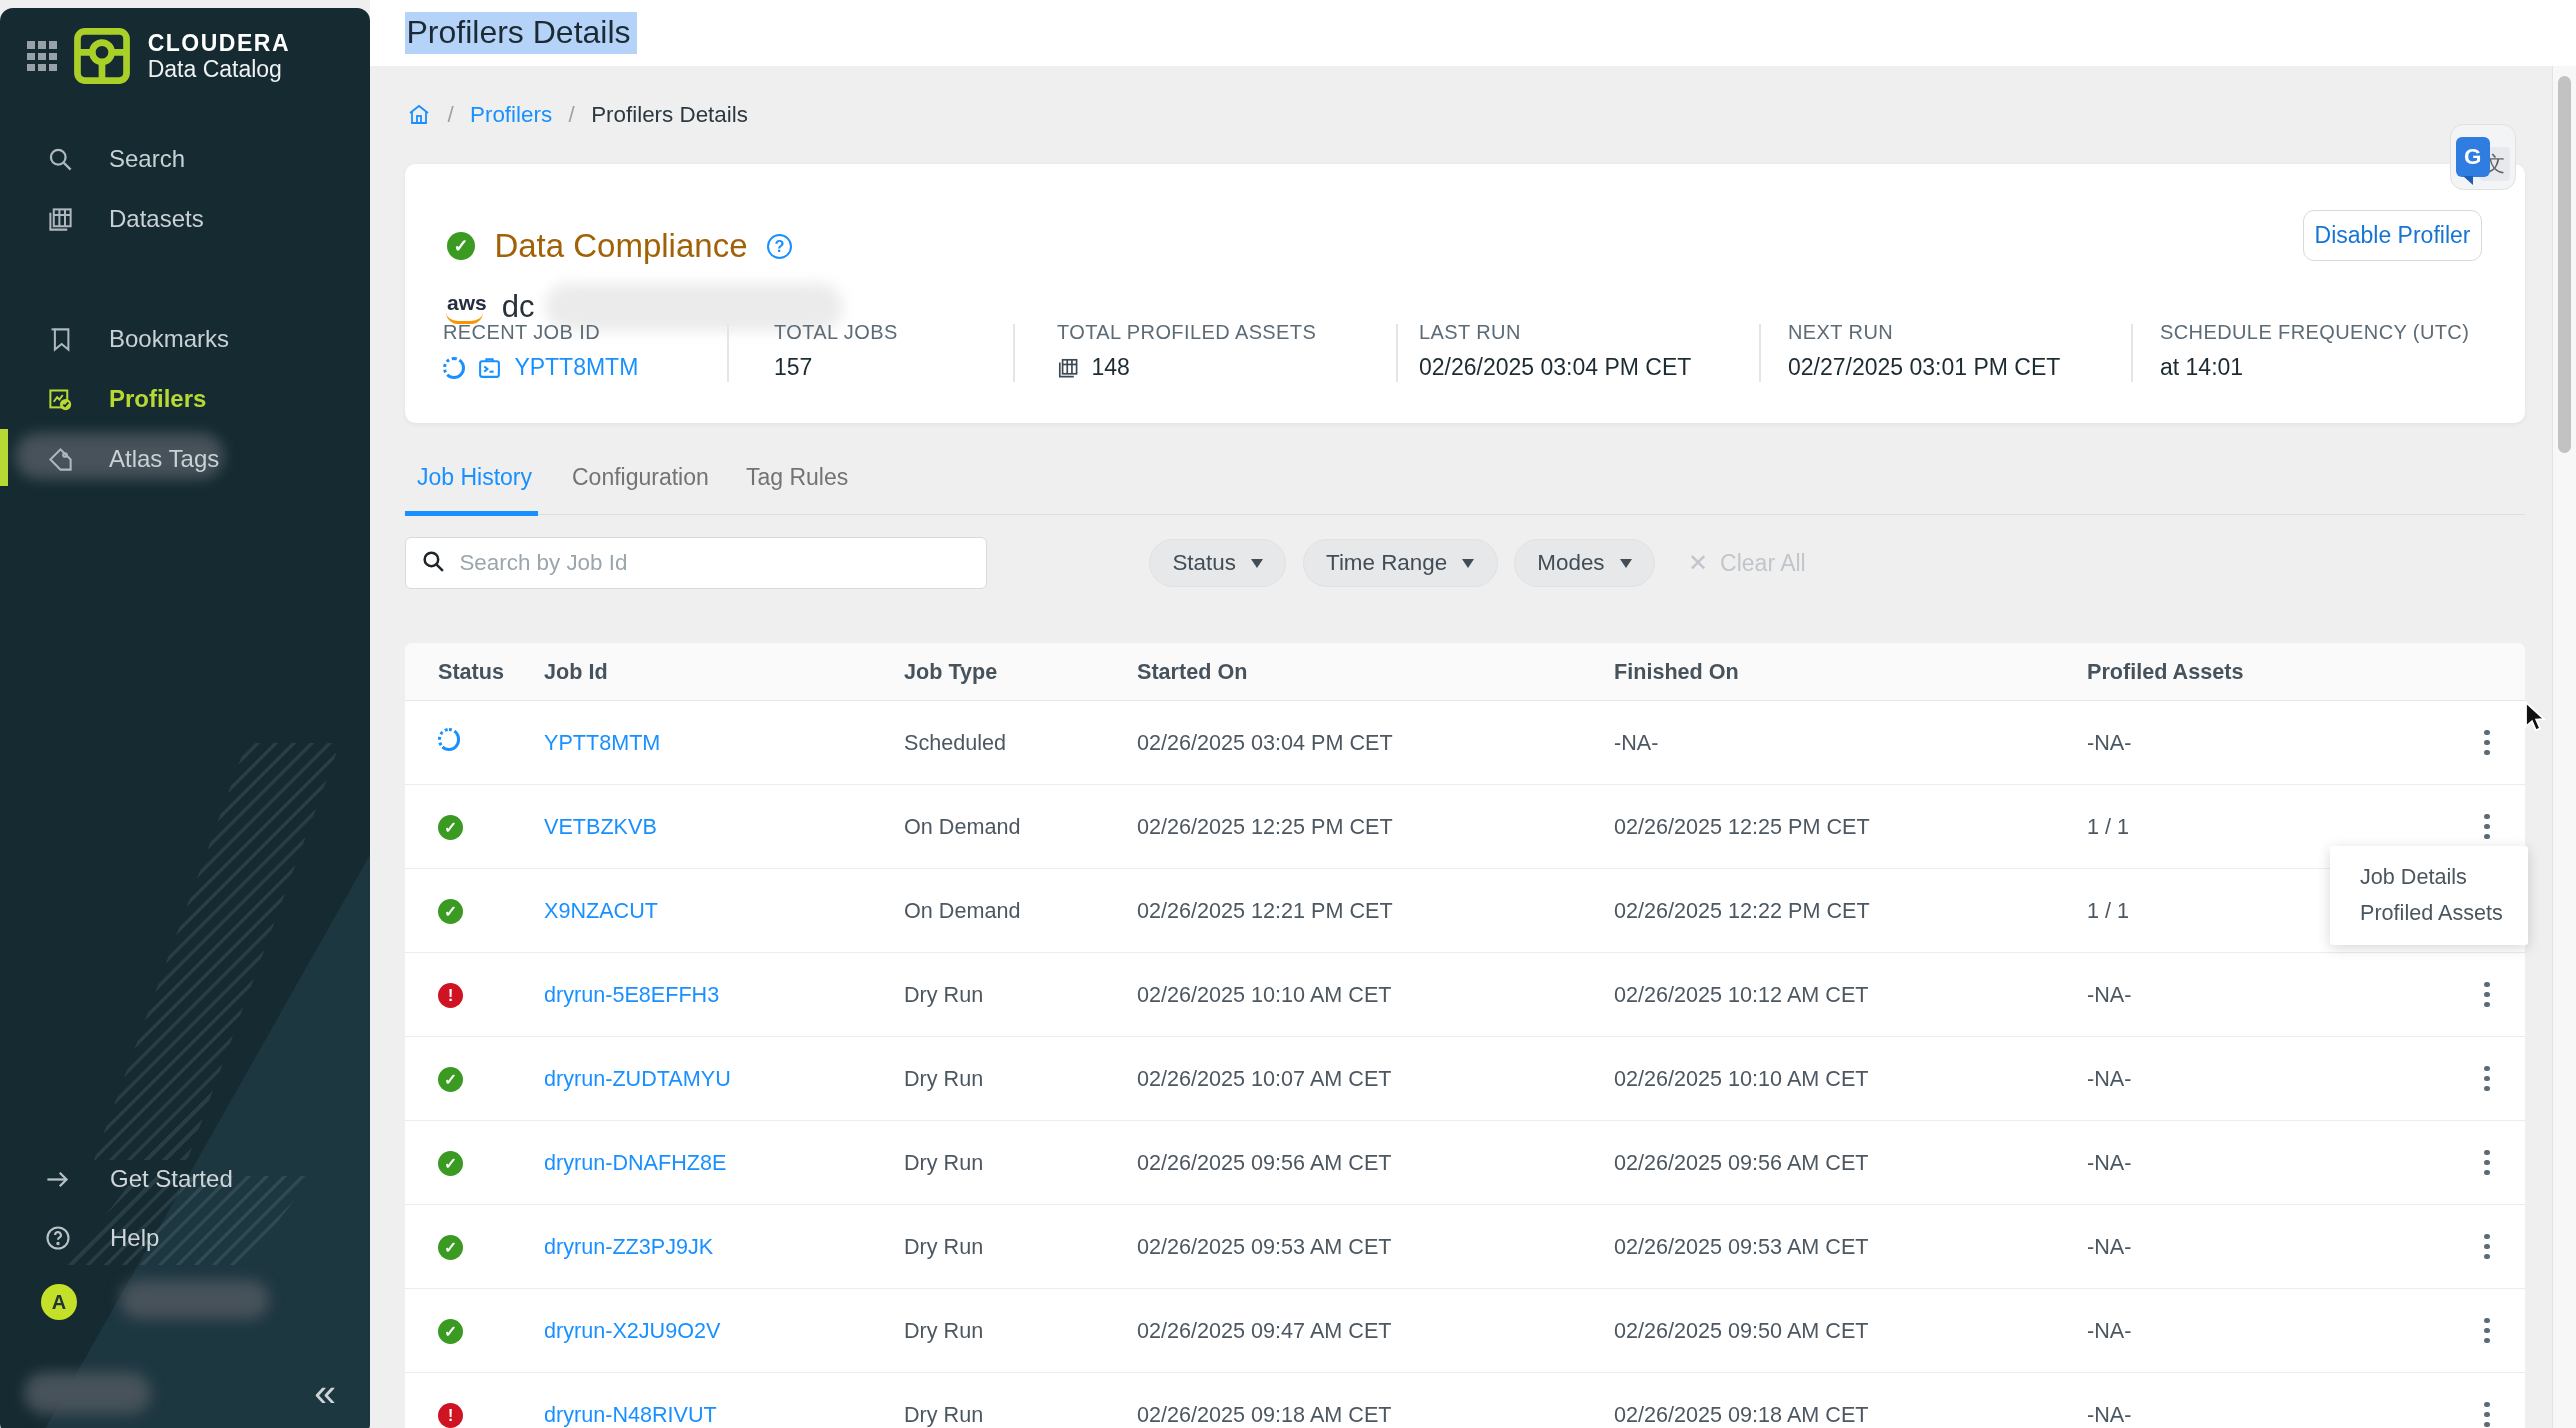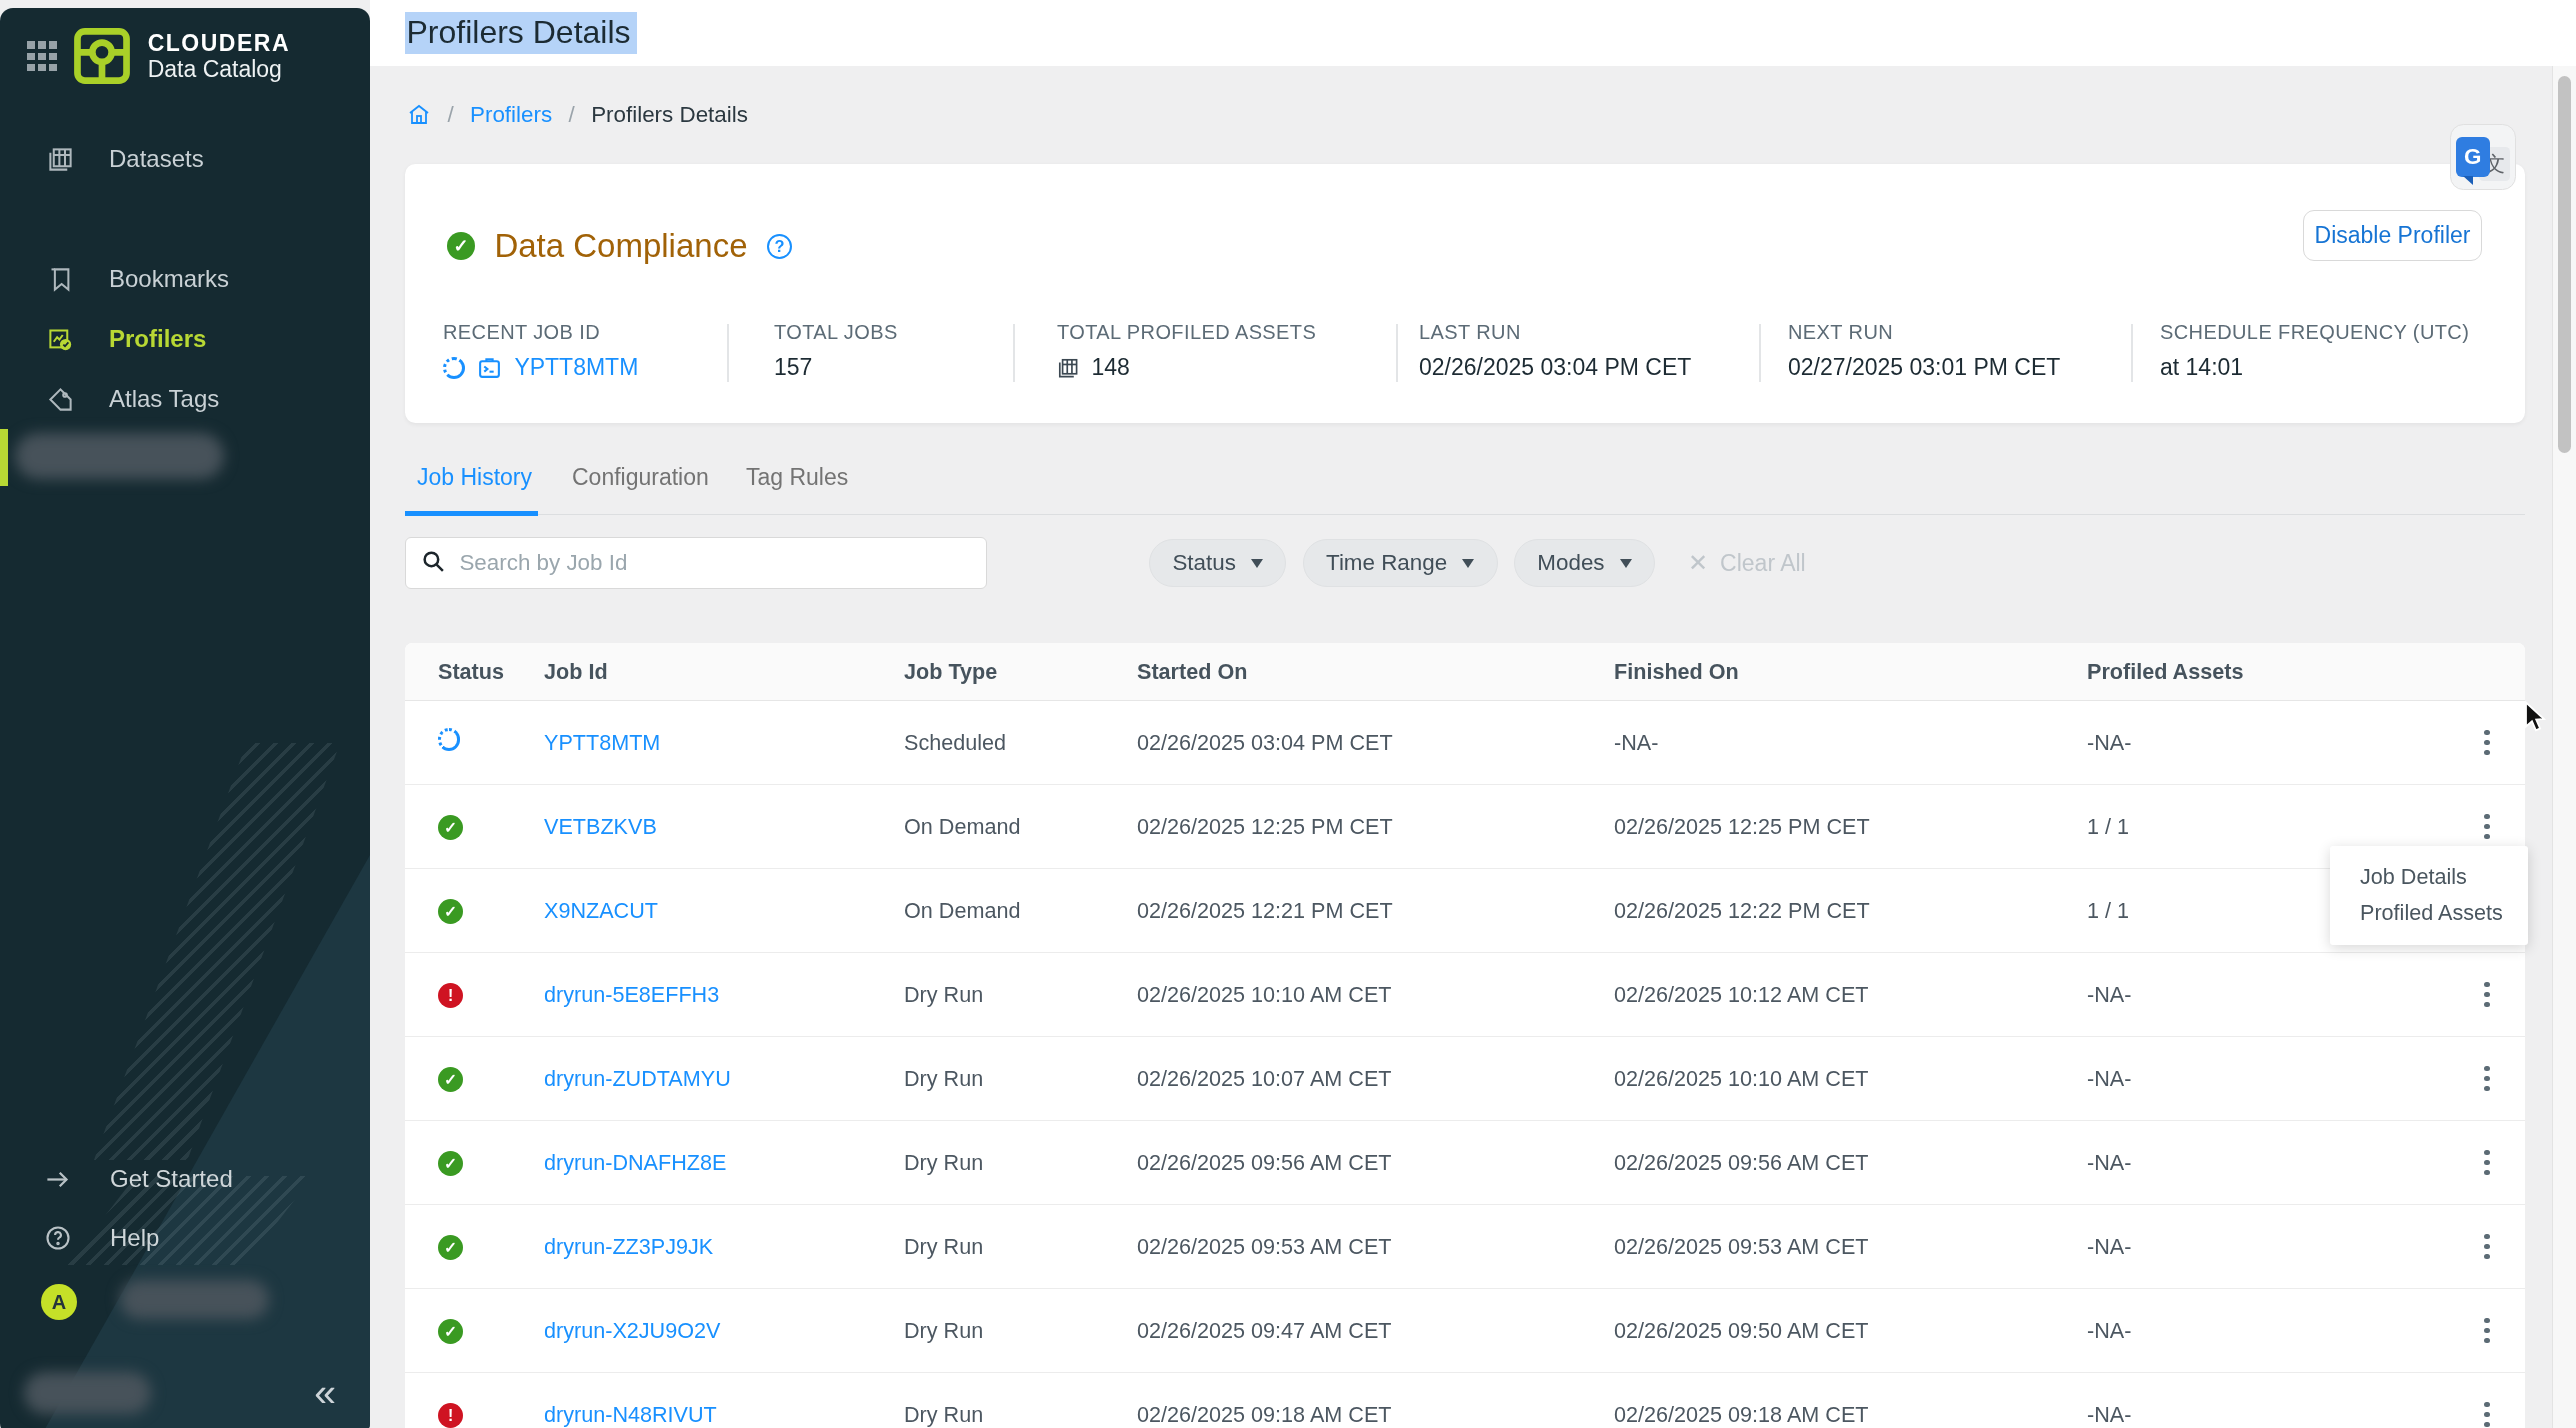--- a/index.html
+++ b/index.html
@@ -197,20 +197,29 @@
       </span>
       <div class="brand">
         <div class="b1">CLOUDERA</div>
         <div class="b2">Data Catalog</div>
       </div>
     </div>
 
     <nav class="side-nav">
       <div class="nav-item">
         <span class="nicon">
+          <svg width="27" height="27" viewBox="0 0 24 24" fill="none" stroke="currentColor" stroke-width="2">
+              <circle cx="10" cy="10" r="6.5"></circle>
+              <line x1="15" y1="15" x2="21" y2="21"></line>
+            </svg>
+        </span>
+        <span>Search</span>
+      </div>
+      <div class="nav-item">
+        <span class="nicon">
           <svg width="27" height="27" viewBox="0 0 24 24" fill="none" stroke="currentColor" stroke-width="1.8">
               <rect x="6" y="3" width="15" height="15"></rect>
               <line x1="6" y1="8" x2="21" y2="8"></line>
               <line x1="11" y1="3" x2="11" y2="18"></line>
               <line x1="16" y1="3" x2="16" y2="18"></line>
               <path d="M3 6 V21 H18"></path>
             </svg>
         </span>
         <span>Datasets</span>
       </div>
@@ -303,20 +312,25 @@
     </div>
 
     <section class="detail-card">
       <div class="profiler-title-row">
         <span class="status-circle success">✓</span>
         <span class="profiler-name">Data Compliance</span>
         <span class="help-icon">?</span>
       </div>
       <button class="disable-btn">Disable Profiler</button>
 
+      <div class="cluster-row">
+        <span class="aws-logo">aws</span>
+        <span class="cluster-prefix">dc</span>
+        <span class="cluster-blur"></span>
+      </div>
 
       <div class="stat" style="left:38px">
         <div class="slabel">RECENT JOB ID</div>
         <div class="svalue">
           <span class="spinner"></span>
           <span class="job-icon">
             <svg width="25" height="25" viewBox="0 0 24 24" fill="none" stroke="#1890ff" stroke-width="2">
                 <rect x="3" y="6" width="18" height="15" rx="2"></rect>
                 <path d="M9 6 V4 H15 V6"></path>
                 <path d="M7 11 L10 13.5 L7 16"></path>

